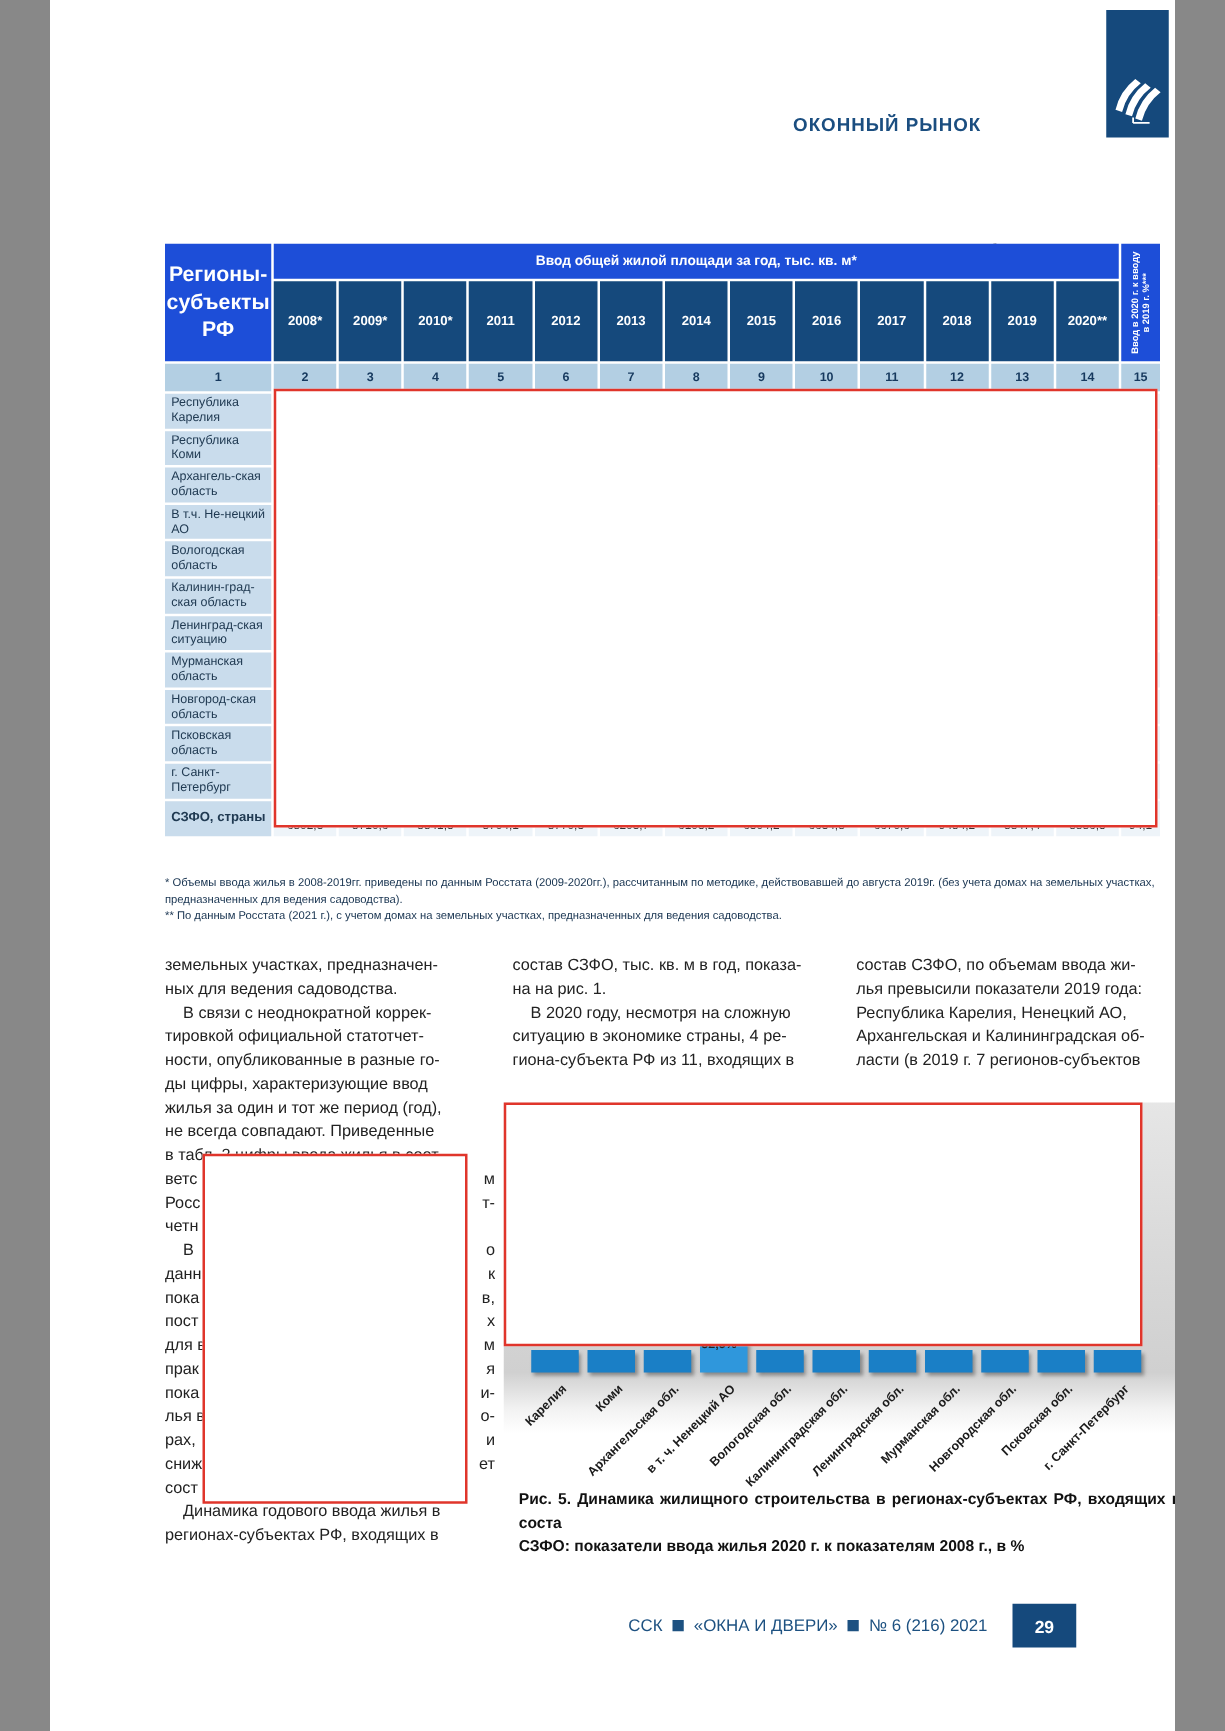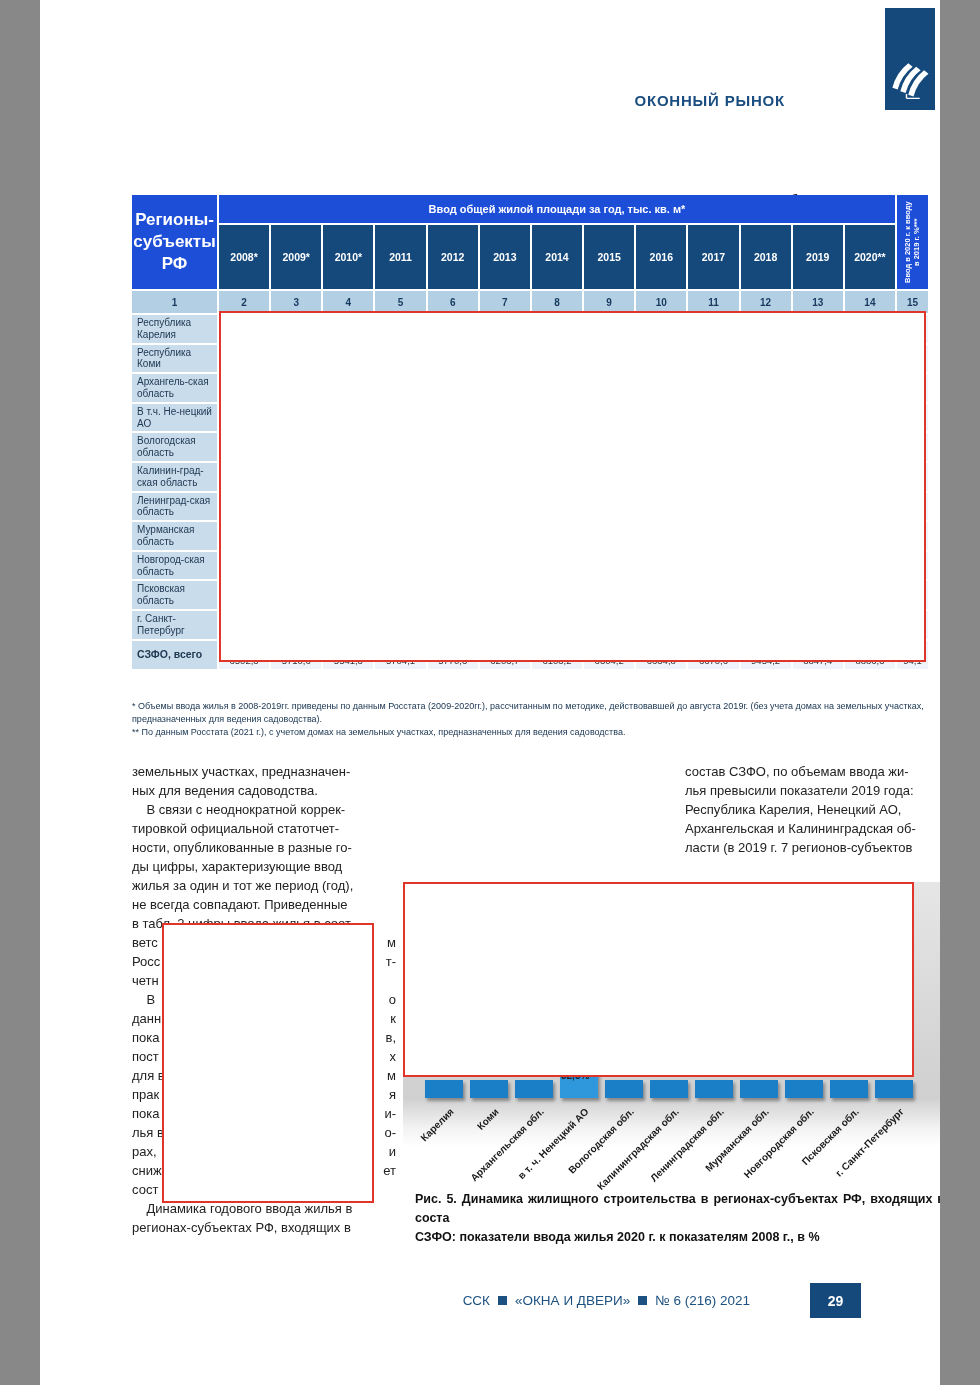--- a/index.html
+++ b/index.html
@@ -77,21 +77,21 @@
   .fig-caption{ position:absolute; left:375px; top:1190px; width:530px; font-size:12.5px;
                 font-weight:bold; color:#111; line-height:1.5; }
   .fig-caption .l1{ text-align:justify; text-align-last:justify; }
 
   
   .footer{ position:absolute; top:1283px; right:79px; display:flex; align-items:flex-start; gap:20px; }
   .footer-text{ margin-top:10px; font-size:13.5px; color:#1d5181; display:flex;
                 align-items:center; gap:8px;text-align:center; }
   .sq{ width:9px; height:9px; background:#1d5181; display:inline-block; }
   .pagebox{ width:51px; height:35px; background:#15497c; color:#fff; font-weight:bold; font-size:14px;
-            display:flex; align-items:center; justify-content:center;margin-left:40px; }
+            display:flex; align-items:center; justify-content:center; }
 </style>
 </head>
 <body>
 
 <div class="page">
 
   <div class="section-label">ОКОННЫЙ РЫНОК</div>
   <div class="logo">
     <svg viewBox="0 0 50 52">
       <path d="M5 36 Q9 19 23 8 L28 12 Q15 22 11 38 Z" fill="#fff"></path>
@@ -126,38 +126,38 @@
     
       <div class="region">В т.ч. Не-нецкий АО</div>
       <div class="data"></div><div class="data"></div><div class="data"></div><div class="data"></div><div class="data"></div><div class="data"></div><div class="data"></div><div class="data"></div><div class="data"></div><div class="data"></div><div class="data"></div><div class="data"></div><div class="data"></div><div class="data"></div>
     
       <div class="region">Вологодская область</div>
       <div class="data"></div><div class="data"></div><div class="data"></div><div class="data"></div><div class="data"></div><div class="data"></div><div class="data"></div><div class="data"></div><div class="data"></div><div class="data"></div><div class="data"></div><div class="data"></div><div class="data"></div><div class="data"></div>
     
       <div class="region">Калинин-град-ская область</div>
       <div class="data"></div><div class="data"></div><div class="data"></div><div class="data"></div><div class="data"></div><div class="data"></div><div class="data"></div><div class="data"></div><div class="data"></div><div class="data"></div><div class="data"></div><div class="data"></div><div class="data"></div><div class="data"></div>
     
-      <div class="region">Ленинград-ская область</div>
+      <div class="region">Ленинград-ская ситуацию</div>
       <div class="data"></div><div class="data"></div><div class="data"></div><div class="data"></div><div class="data"></div><div class="data"></div><div class="data"></div><div class="data"></div><div class="data"></div><div class="data"></div><div class="data"></div><div class="data"></div><div class="data"></div><div class="data"></div>
     
       <div class="region">Мурманская область</div>
       <div class="data"></div><div class="data"></div><div class="data"></div><div class="data"></div><div class="data"></div><div class="data"></div><div class="data"></div><div class="data"></div><div class="data"></div><div class="data"></div><div class="data"></div><div class="data"></div><div class="data"></div><div class="data"></div>
     
       <div class="region">Новгород-ская область</div>
       <div class="data"></div><div class="data"></div><div class="data"></div><div class="data"></div><div class="data"></div><div class="data"></div><div class="data"></div><div class="data"></div><div class="data"></div><div class="data"></div><div class="data"></div><div class="data"></div><div class="data"></div><div class="data"></div>
     
       <div class="region">Псковская область</div>
       <div class="data"></div><div class="data"></div><div class="data"></div><div class="data"></div><div class="data"></div><div class="data"></div><div class="data"></div><div class="data"></div><div class="data"></div><div class="data"></div><div class="data"></div><div class="data"></div><div class="data"></div><div class="data"></div>
     
       <div class="region">г. Санкт-Петербург</div>
       <div class="data"></div><div class="data"></div><div class="data"></div><div class="data"></div><div class="data"></div><div class="data"></div><div class="data"></div><div class="data"></div><div class="data"></div><div class="data"></div><div class="data"></div><div class="data"></div><div class="data"></div><div class="data"></div>
     </div>
 
     <div class="rowgroup">
-      <div class="region szfo-label">СЗФО, всего</div>
+      <div class="region szfo-label">СЗФО, страны</div>
       <div class="rowgroup"><div class="num">6502,3</div><div class="num">5710,6</div><div class="num">5541,3</div><div class="num">5704,1</div><div class="num">5770,3</div><div class="num">6203,7</div><div class="num">6103,2</div><div class="num">6304,2</div><div class="num">6634,8</div><div class="num">6670,6</div><div class="num">9454,2</div><div class="num">8847,4</div><div class="num">8886,3</div><div class="num">94,1</div></div>
     </div>
 
     <div class="redaction redact-table"></div>
   </div>
 
   <div class="footnotes">
       <div>* Объемы ввода жилья в 2008-2019гг. приведены по данным Росстата (2009-2020гг.), рассчитанным по методике, действовавшей до августа 2019г. (без учета домах на земельных участках, предназначенных для ведения садоводства).</div>
       <div>** По данным Росстата (2021 г.), с учетом домах на земельных участках, предназначенных для ведения садоводства.</div>
     </div>
@@ -203,20 +203,27 @@
 
       <div class="frag"><span>сост</span><span></span></div>
     </div>
     <div>
         <div class="line">    Динамика годового ввода жилья в</div>
         <div class="line">регионах-субъектах РФ, входящих в</div>
       </div>
     <div class="redaction redact-col1"></div>
   </div>
 
+  <div class="bodycol col2">
+      <div class="line">состав СЗФО, тыс. кв. м в год, показа-</div>
+      <div class="line">на на рис. 1.</div>
+      <div class="line">    В 2020 году, несмотря на сложную</div>
+      <div class="line">ситуацию в экономике страны, 4 ре-</div>
+      <div class="line">гиона-субъекта РФ из 11, входящих в</div>
+    </div>
 
   <div class="bodycol col3">
       <div class="line">состав СЗФО, по объемам ввода жи-</div>
       <div class="line">лья превысили показатели 2019 года:</div>
       <div class="line">Республика Карелия, Ненецкий АО,</div>
       <div class="line">Архангельская и Калининградская об-</div>
       <div class="line">ласти (в 2019 г. 7 регионов-субъектов</div>
     </div>
 
   <div class="figure">

